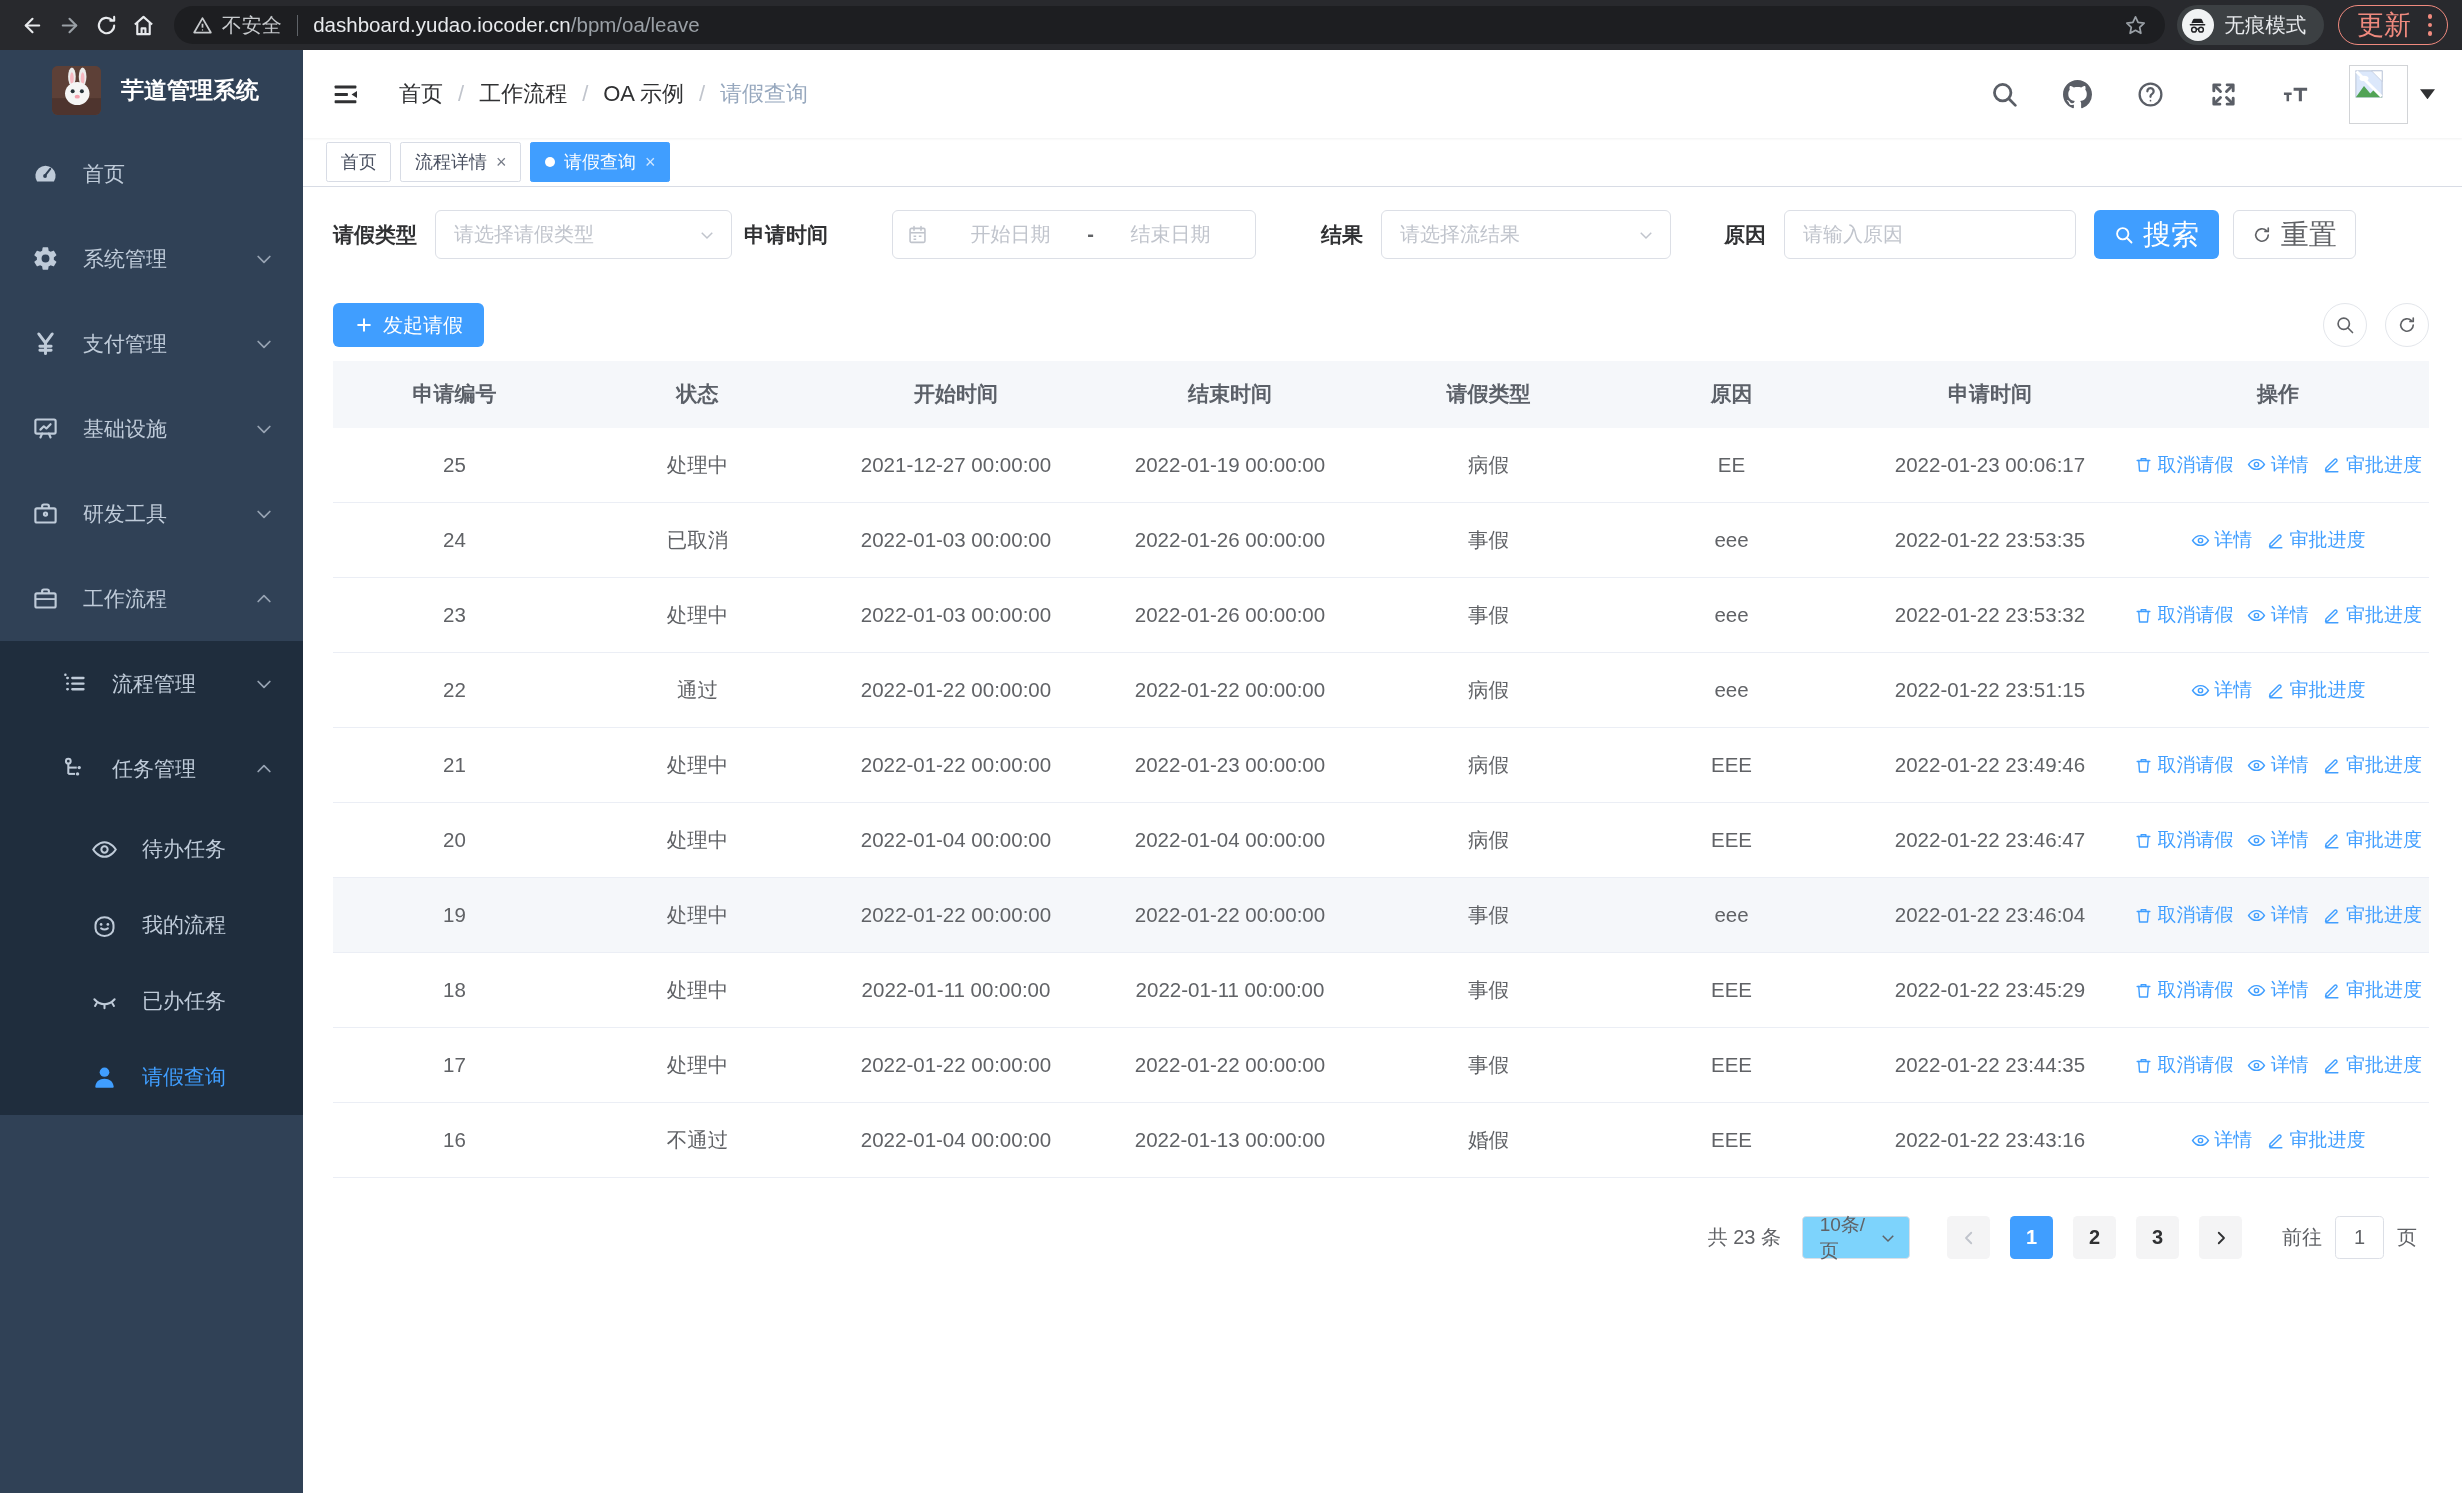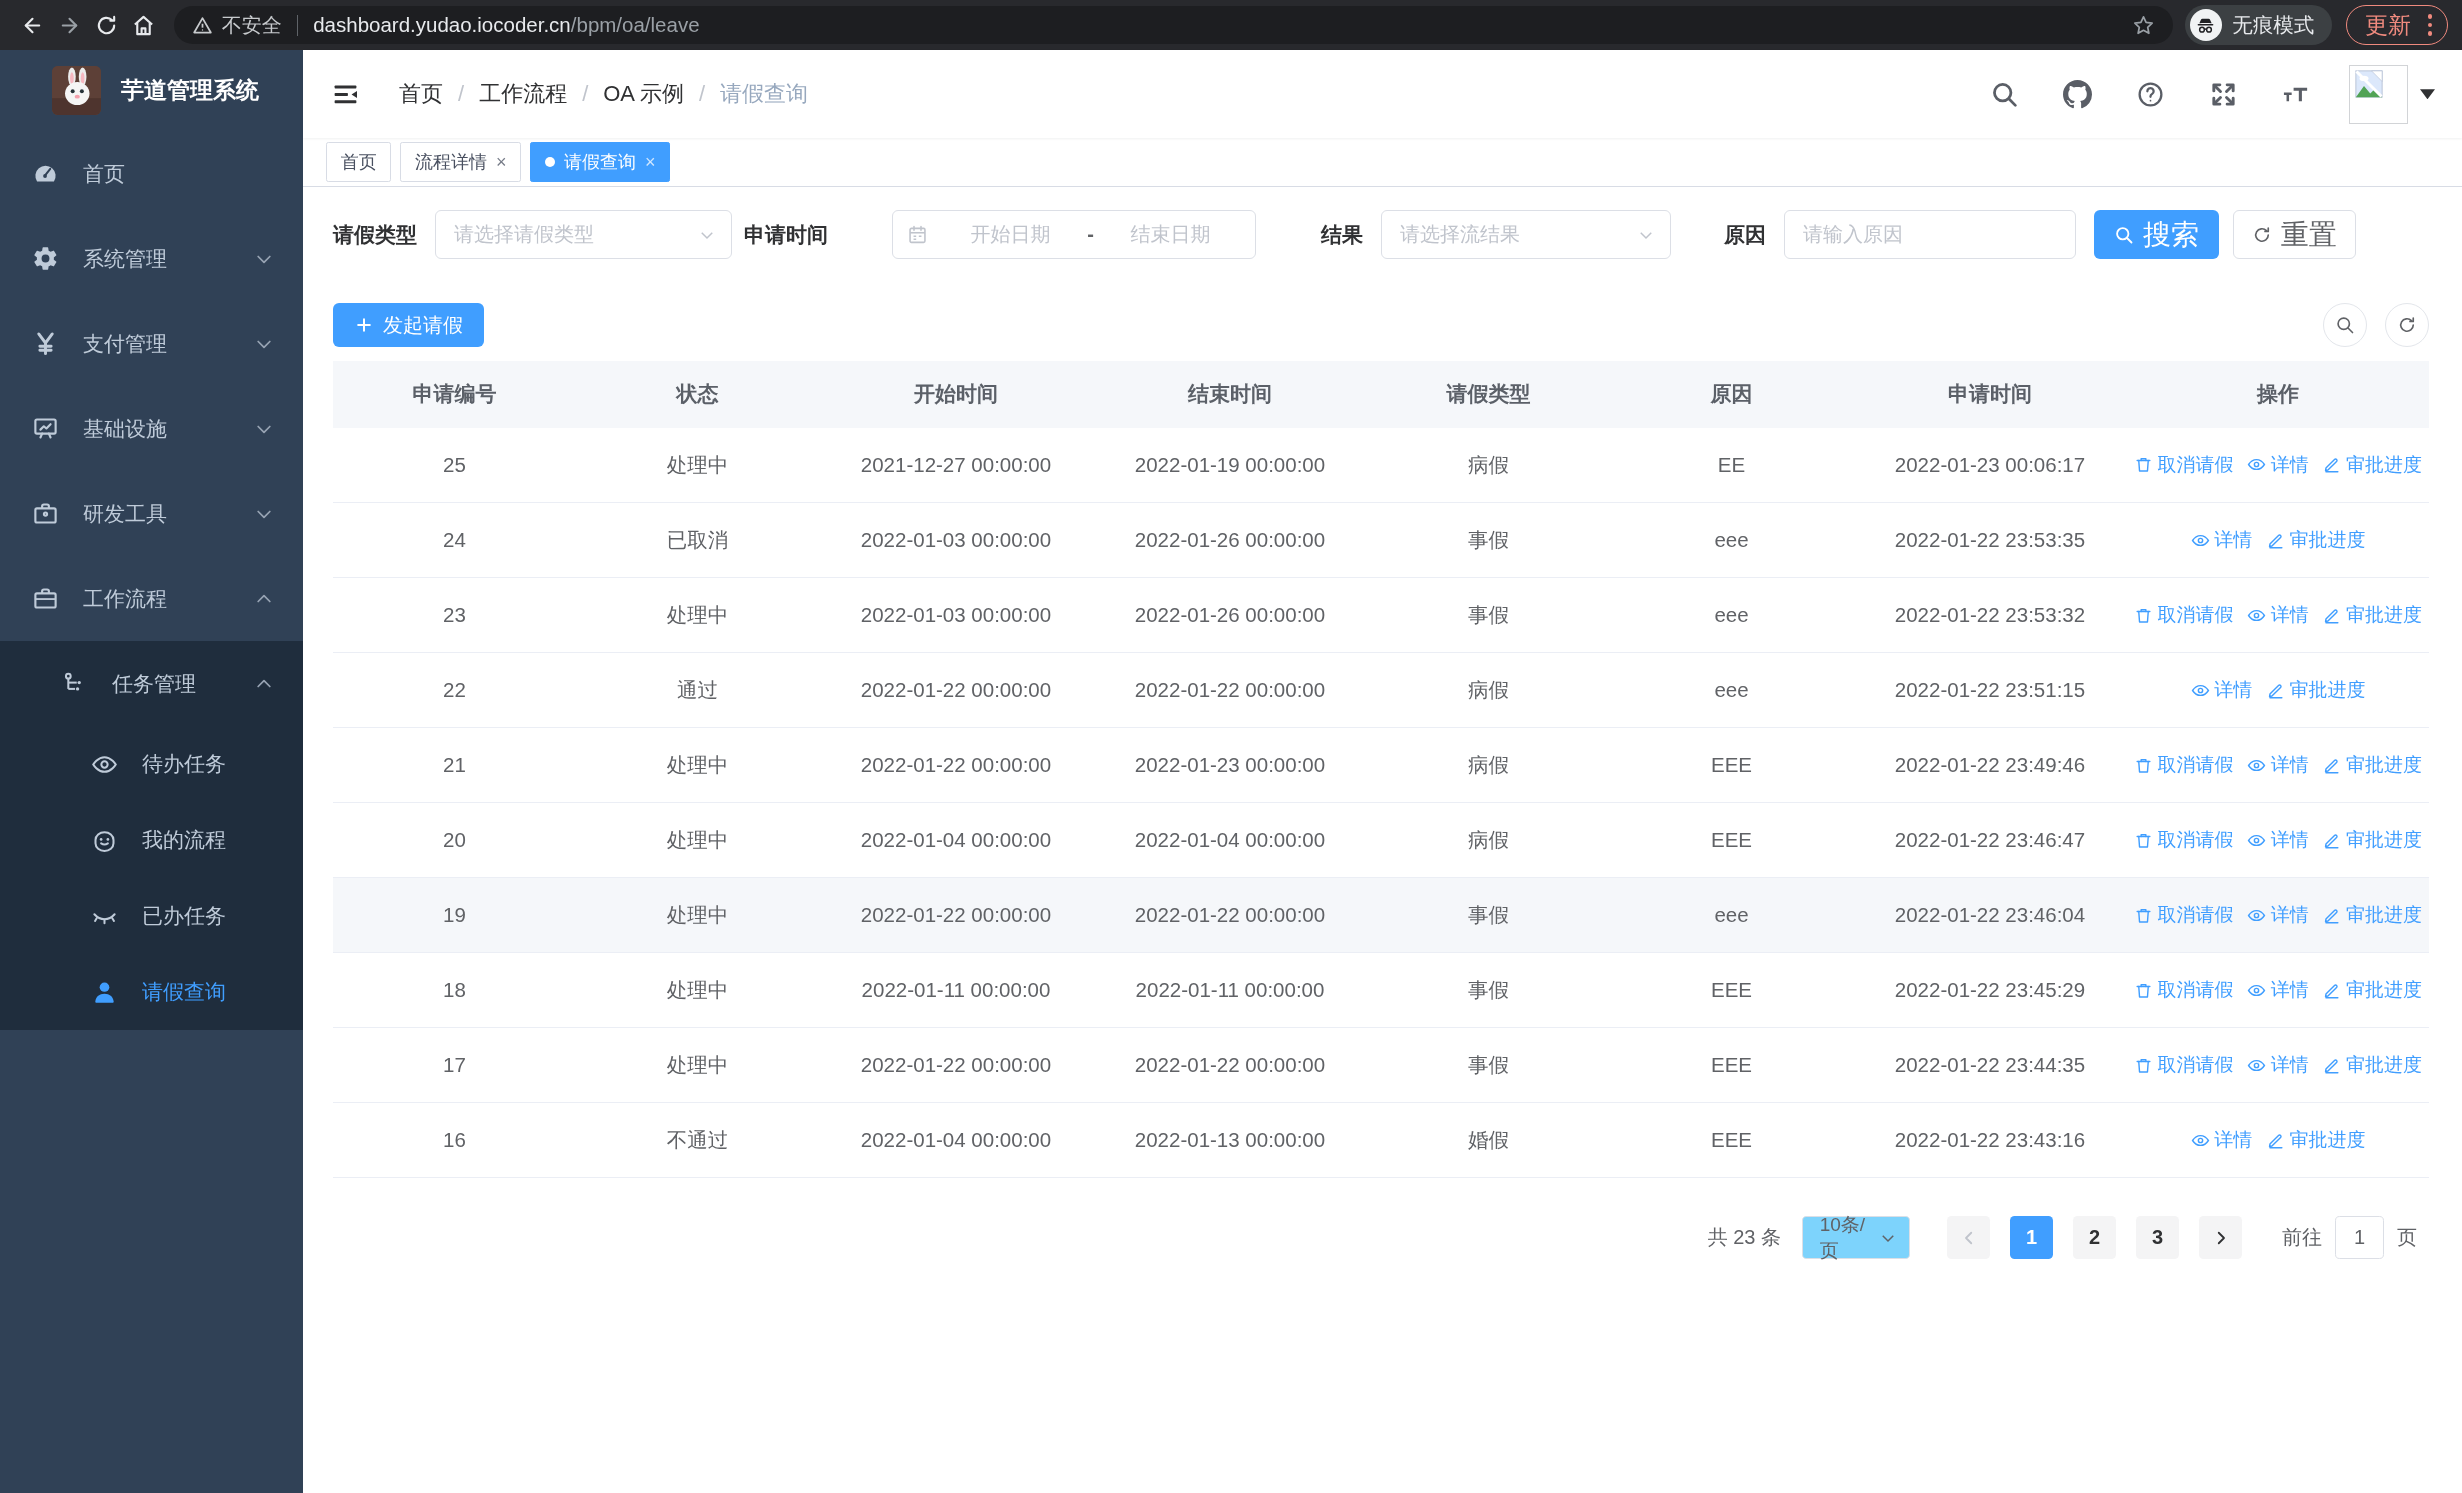--- a/index.html
+++ b/index.html
@@ -38,21 +38,21 @@
     gap: 10.6px; padding: 0 18px 0 4.6px; margin-right: 13.7px; flex: 0 0 auto;
   }
   .incog-circle { width: 32px; height: 32px; background: #f1f3f4; border-radius: 50%;
     display: flex; align-items: center; justify-content: center; color: #202124; }
   .incog-circle svg { width: 21px; height: 21px; }
   .incognito-label { color: #e8eaed; font-size: 20.5px; white-space: nowrap; }
   .update-pill {
     height: 40px; border: 1.5px solid #f08a7e; border-radius: 20px; color: #f08a7e;
     display: flex; align-items: center; gap: 12px; padding: 0 10.6px 0 18px; flex: 0 0 auto;
   }
-  .update-label { font-size: 23px; white-space: nowrap; }
+  .update-label { font-size: 27px; white-space: nowrap; }
   .kebab { display: flex; flex-direction: column; gap: 3.8px; padding: 0 4.6px; }
   .kebab i { width: 4.6px; height: 4.6px; border-radius: 50%; background: #f08a7e; }
 
   
   .sidebar {
     position: absolute; top: 50px; left: 0; bottom: 0; width: 303px;
     background: #304156; overflow: hidden;
   }
   .logo-row { height: 81px; display: flex; align-items: center; padding-left: 52px; gap: 20px; }
   .logo-img { width: 49px; height: 49px; border-radius: 6px; background: #5d4037; overflow: hidden; flex: 0 0 auto; }
@@ -345,20 +345,39 @@
           <svg viewBox="0 0 24 24" fill="none" stroke="currentColor" stroke-width="1.9">
             <rect x="3" y="7.5" width="18" height="12.5" rx="1.4"></rect>
             <path d="M9 7.5V5.6A1.6 1.6 0 0 1 10.6 4h2.8A1.6 1.6 0 0 1 15 5.6v1.9"></path>
             <path d="M3 12.5h18" stroke-width="1.6"></path>
           </svg>
         </span>
         <span>工作流程</span>
         <span class="side-chevron">
           <svg viewBox="0 0 24 24" fill="none" stroke="currentColor" stroke-width="2.1" stroke-linecap="round" stroke-linejoin="round">
             <path d="M5 15l7-7 7 7"></path>
+          </svg>
+        </span>
+      </div>
+      <div class="side-item lvl2 in-sub">
+        <span class="s-icon">
+          <svg viewBox="0 0 24 24" fill="currentColor">
+            <rect x="2.8" y="3.2" width="2.2" height="2.2" rx="1"></rect>
+            <rect x="9" y="6" width="12" height="2.2" rx="1"></rect>
+            <rect x="9" y="11" width="12" height="2.2" rx="1"></rect>
+            <rect x="9" y="16" width="12" height="2.2" rx="1"></rect>
+            <rect x="4.5" y="6" width="2.6" height="2.2" rx="1"></rect>
+            <rect x="4.5" y="11" width="2.6" height="2.2" rx="1"></rect>
+            <rect x="4.5" y="16" width="2.6" height="2.2" rx="1"></rect>
+          </svg>
+        </span>
+        <span>流程管理</span>
+        <span class="side-chevron">
+          <svg viewBox="0 0 24 24" fill="none" stroke="currentColor" stroke-width="2.1" stroke-linecap="round" stroke-linejoin="round">
+            <path d="M5 9l7 7 7-7"></path>
           </svg>
         </span>
       </div>
       <div class="side-item lvl2 in-sub">
         <span class="s-icon">
           <svg viewBox="0 0 24 24" fill="none" stroke="currentColor" stroke-width="1.8">
             <circle cx="6.5" cy="5.5" r="2.1"></circle>
             <path d="M6.5 7.6v9.2"></path>
             <path d="M6.5 11.2h7.5"></path>
             <path d="M6.5 16.8h6"></path>

